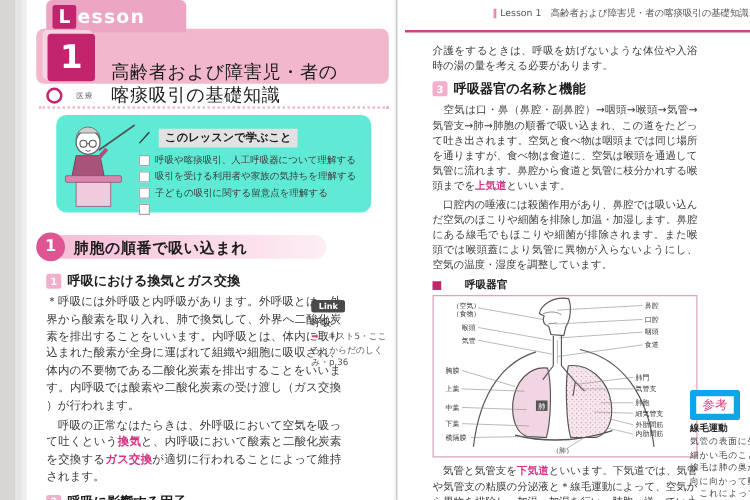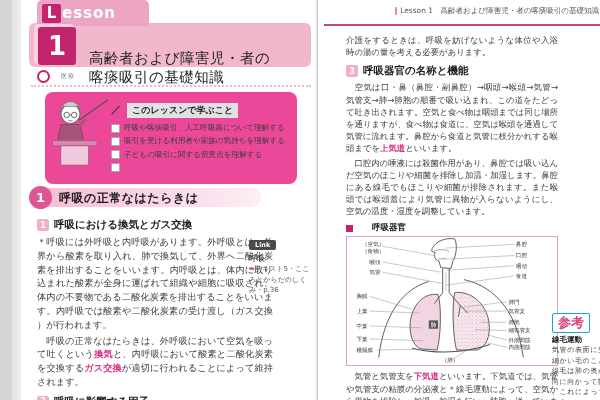--- a/index.html
+++ b/index.html
@@ -24,21 +24,21 @@
   .title-band{left:8px;top:23px;width:282px;height:44px;background:#f2b7cd;border-radius:6px;}
   .num-shadow{left:13px;top:24px;width:40px;height:40px;background:#f8d3e2;border-radius:4px;}
   .num-box{left:17px;top:27px;width:38px;height:38px;background:#c2256e;border-radius:3px;
            color:#fff;font-weight:bold;font-size:26px;display:flex;align-items:center;justify-content:center;}
   .lesson-title{left:68px;top:27px;font-weight:normal;font-size:14.5px;line-height:1.3;color:#1d1d1d;letter-spacing:.5px;margin-top:22px;}
   .cat-row{left:16px;top:70px;display:flex;align-items:center;gap:3px;}
   .cat-circle{width:9px;height:9px;border:2.5px solid #c2256e;border-radius:50%;background:#fff;}
   .cat-pill{background:#fff;border-radius:6px;font-size:6px;color:#666;padding:1px 8px;letter-spacing:1px;}
   .dotted{left:10px;top:85px;width:280px;border-top:2px dotted #f0b9cf;}
   
-  .learn-box{left:24px;top:92px;width:252px;height:92px;background:#ec4899;border-radius:8px;}
+  .learn-box{left:24px;top:92px;width:252px;height:78px;background:#5eead4;border-radius:8px;}
   .learn-content{left:66px;top:6px;width:182px;}
   .learn-title{display:inline-block;background:#e2e2e2;color:#222;font-weight:bold;
                font-size:9px;padding:1px 5px;margin-bottom:3px;}
   .learn-slash{color:#333;font-weight:bold;font-size:10px;margin-right:1px;}
   .learn-item{display:flex;align-items:flex-start;gap:4px;font-size:7.6px;color:#3c3c3c;line-height:1.75;}
   .cbx{width:7px;height:7px;border:1px solid #a9a9a9;background:#fff;margin-top:2.5px;flex:none;}
   
   .sec-bar{left:18px;top:188px;width:222px;height:19px;border-radius:9px;
            background:linear-gradient(to right,#f6bcd6,#fdeef5);}
   .sec-circle{left:8px;top:186px;width:23px;height:23px;border-radius:50%;background:#dd5693;
@@ -65,22 +65,22 @@
   .rp-bars{color:#e06ba0;font-weight:bold;}
   .rp-rule{left:6px;top:24px;width:300px;height:2px;background:#c2487f;}
   .body-col-right{left:28px;top:34px;width:212px;}
   .para-r{font-size:8.4px;line-height:1.45;text-align:justify;word-break:break-all;
           line-break:anywhere;margin:0 0 2px 0;color:#3b3b3b;}
   .fig-caption{display:flex;align-items:center;gap:19px;margin:5px 0 2px 0;}
   .fig-square{width:7px;height:7px;background:#c2256e;flex:none;}
   .fig-cap-text{font-weight:bold;font-size:8.5px;color:#222;}
   .fig-box{border:1px solid #dca4c2;background:#fff;width:210px;height:128px;}
   .ref-note{left:234px;top:312px;width:84px;}
-  .ref-badge{display:inline-block;border:1px solid #0ea5e9;color:#d6457f;font-weight:bold;
-             font-size:13px;padding:0 5px;border-radius:2px;background:#fff;}
+  .ref-badge{display:inline-block;border:5px solid #0ea5e9;color:#d6457f;font-weight:normal;
+             font-size:10px;padding:0 5px;border-radius:2px;background:#fff;}
   .ref-term{font-weight:bold;font-size:7.5px;color:#222;margin-top:2px;}
   .ref-body{font-size:7px;color:#444;line-height:1.5;text-align:justify;word-break:break-all;line-break:anywhere;}
   svg text{font-family:"DejaVu Sans",sans-serif;}
 </style>
 </head>
 <body>
 
 <div class="abs edge1"></div>
 <div class="abs edge2"></div>
 <div class="abs edge3"></div>
@@ -136,21 +136,21 @@
         <span>子どもの吸引に関する留意点を理解する</span>
       </div>
       <div class="learn-item">
         <span class="cbx"></span>
       </div>
     </div>
   </div>
 
   <div class="abs sec-bar"></div>
   <div class="abs sec-circle">1</div>
-  <div class="abs sec-title">呼吸の正常なはたらきは</div>
+  <div class="abs sec-title">肺胞の順番で吸い込まれ</div>
 
   <div class="abs body-col-left">
     <div class="subhead">
       <span class="subnum">1</span>
       <span class="subtitle">呼吸における換気とガス交換</span>
     </div>
     <p class="para">＊呼吸には外呼吸と内呼吸があります。外呼吸とは、外界から酸素を取り入れ、肺で換気して、外界へ二酸化炭素を排出することをいいます。内呼吸とは、体内に取り込まれた酸素が全身に運ばれて組織や細胞に吸収され、体内の不要物である二酸化炭素を排出することをいいます。内呼吸では酸素や二酸化炭素の受け渡し（ガス交換）が行われます。</p>
     <p class="para"><span>　呼吸の正常なはたらきは、外呼吸において空気を吸って吐くという</span><span class="kw">換気</span><span>と、内呼吸において酸素と二酸化炭素を交換する</span><span class="kw">ガス交換</span><span>が適切に行われることによって維持されます。</span></p>
     <div class="subhead">
       <span class="subnum">2</span>

